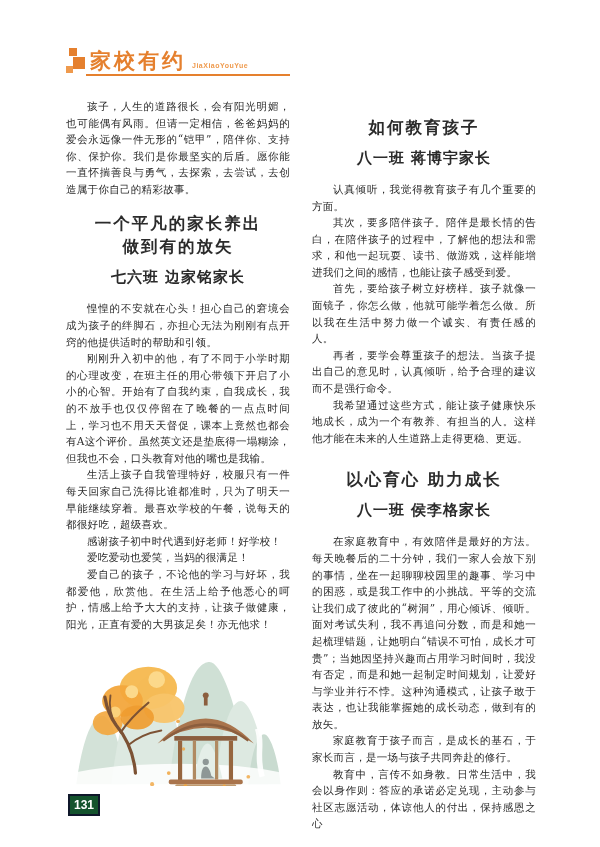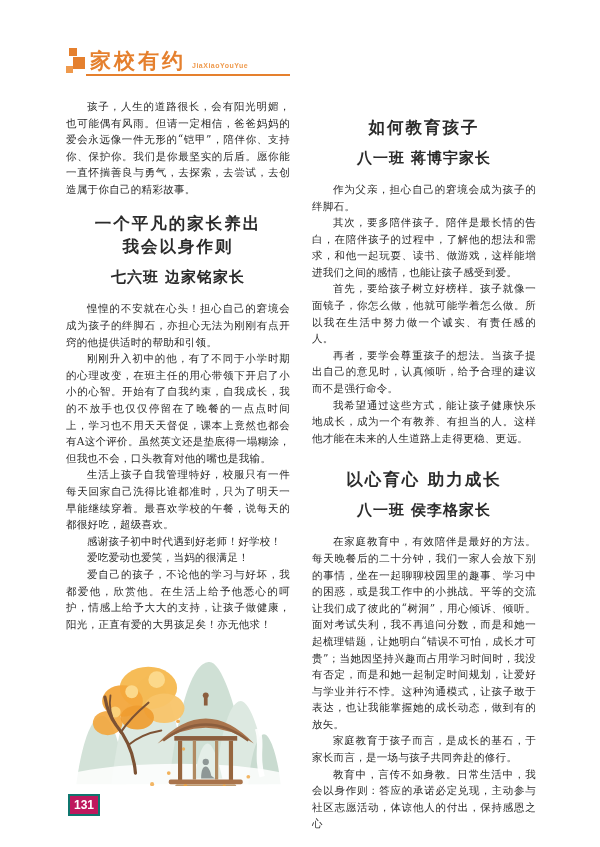--- a/index.html
+++ b/index.html
@@ -47,21 +47,21 @@
     font-size:15px;font-weight:600;text-align:center;
     letter-spacing:1px;margin:9px 0 13px 0;
   }
 
   
   .illustration{display:block;margin-top:6px;}
 
   
   .page-num{
     position:absolute;left:68px;top:794px;
-    background:#be185d;border:2px solid #0f766e;
+    background:#14532d;border:2px solid #0f172a;
     color:#ffffff;font-family:"Liberation Sans", sans-serif;
     font-size:12px;font-weight:bold;line-height:1;
     padding:3px 4px;
   }
 </style>
 </head>
 <body>
 
 <div class="page">
 
@@ -79,21 +79,21 @@
     </div>
   </div>
 
   <div class="columns">
 
     <div class="col">
       <p class="body">孩子，人生的道路很长，会有阳光明媚，也可能偶有风雨。但请一定相信，爸爸妈妈的爱会永远像一件无形的“铠甲”，陪伴你、支持你、保护你。我们是你最坚实的后盾。愿你能一直怀揣善良与勇气，去探索，去尝试，去创造属于你自己的精彩故事。</p>
 
       <h2 class="title main">
         <span>一个平凡的家长养出</span><br>
-        <span>我会以身作则</span>
+        <span>做到有的放矢</span>
       </h2>
       <div class="byline">七六班  边家铭家长</div>
 
       <p class="body">惶惶的不安就在心头！担心自己的窘境会成为孩子的绊脚石，亦担心无法为刚刚有点开窍的他提供适时的帮助和引领。</p>
       <p class="body">刚刚升入初中的他，有了不同于小学时期的心理改变，在班主任的用心带领下开启了小小的心智。开始有了自我约束，自我成长，我的不放手也仅仅停留在了晚餐的一点点时间上，学习也不用天天督促，课本上竟然也都会有A这个评价。虽然英文还是垫底得一塌糊涂，但我也不会，口头教育对他的嘴也是我输。</p>
       <p class="body">生活上孩子自我管理特好，校服只有一件每天回家自己洗得比谁都准时，只为了明天一早能继续穿着。最喜欢学校的午餐，说每天的都很好吃，超级喜欢。</p>
       <p class="body">感谢孩子初中时代遇到好老师！好学校！</p>
       <p class="body">爱吃爱动也爱笑，当妈的很满足！</p>
       <p class="body">爱自己的孩子，不论他的学习与好坏，我都爱他，欣赏他。在生活上给予他悉心的呵护，情感上给予大大的支持，让孩子做健康，阳光，正直有爱的大男孩足矣！亦无他求！</p>
 
@@ -147,21 +147,21 @@
         <circle cx="92" cy="158" r="2.2" fill="#f0a43f" opacity="0.8"></circle>
         <circle cx="120" cy="90" r="2" fill="#f0a43f" opacity="0.9"></circle>
         <circle cx="126" cy="120" r="1.8" fill="#f0a43f" opacity="0.8"></circle>
       </svg>
     </div>
 
     <div class="col">
       <h2 class="title right-first">如何教育孩子</h2>
       <div class="byline">八一班  蒋博宇家长</div>
 
-      <p class="body">作为父亲，担心自己的窘境会成为孩子的绊脚石。</p>
+      <p class="body">认真倾听，我觉得教育孩子有几个重要的方面。</p>
       <p class="body">其次，要多陪伴孩子。陪伴是最长情的告白，在陪伴孩子的过程中，了解他的想法和需求，和他一起玩耍、读书、做游戏，这样能增进我们之间的感情，也能让孩子感受到爱。</p>
       <p class="body">首先，要给孩子树立好榜样。孩子就像一面镜子，你怎么做，他就可能学着怎么做。所以我在生活中努力做一个诚实、有责任感的人。</p>
       <p class="body">再者，要学会尊重孩子的想法。当孩子提出自己的意见时，认真倾听，给予合理的建议而不是强行命令。</p>
       <p class="body">我希望通过这些方式，能让孩子健康快乐地成长，成为一个有教养、有担当的人。这样他才能在未来的人生道路上走得更稳、更远。</p>
 
       <h2 class="title" style="margin-top:22px;">以心育心 助力成长</h2>
       <div class="byline">八一班  侯李格家长</div>
 
       <p class="body">在家庭教育中，有效陪伴是最好的方法。每天晚餐后的二十分钟，我们一家人会放下别的事情，坐在一起聊聊校园里的趣事、学习中的困惑，或是我工作中的小挑战。平等的交流让我们成了彼此的“树洞”，用心倾诉、倾听。面对考试失利，我不再追问分数，而是和她一起梳理错题，让她明白“错误不可怕，成长才可贵”；当她因坚持兴趣而占用学习时间时，我没有否定，而是和她一起制定时间规划，让爱好与学业并行不悖。这种沟通模式，让孩子敢于表达，也让我能掌握她的成长动态，做到有的放矢。</p>
       <p class="body">家庭教育于孩子而言，是成长的基石，于家长而言，是一场与孩子共同奔赴的修行。</p>

